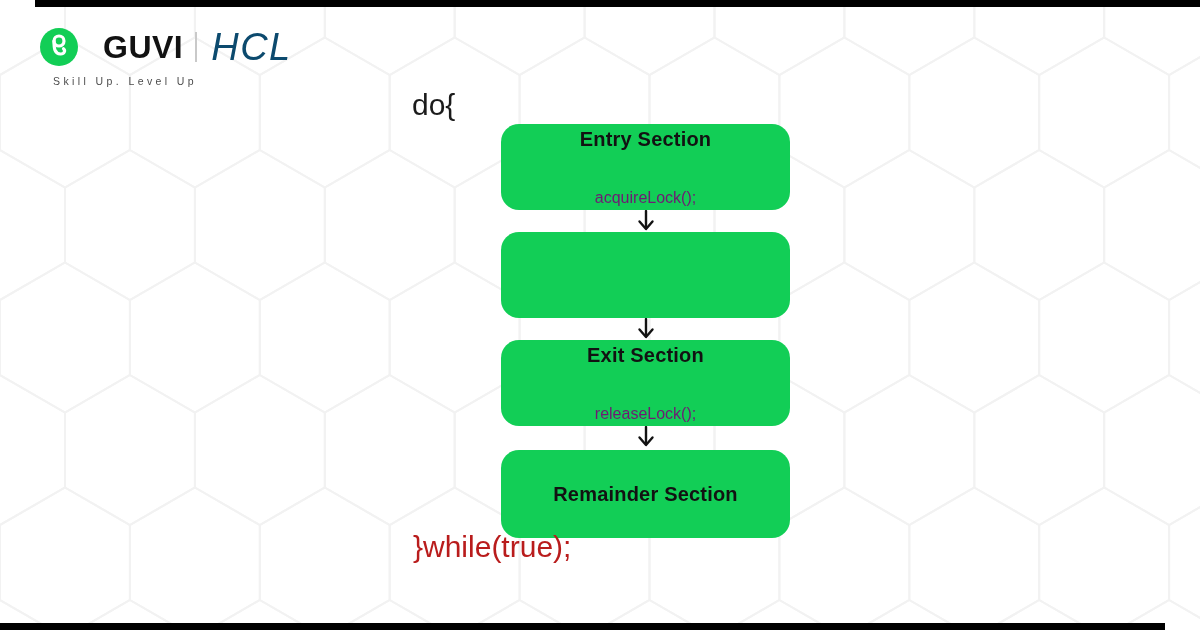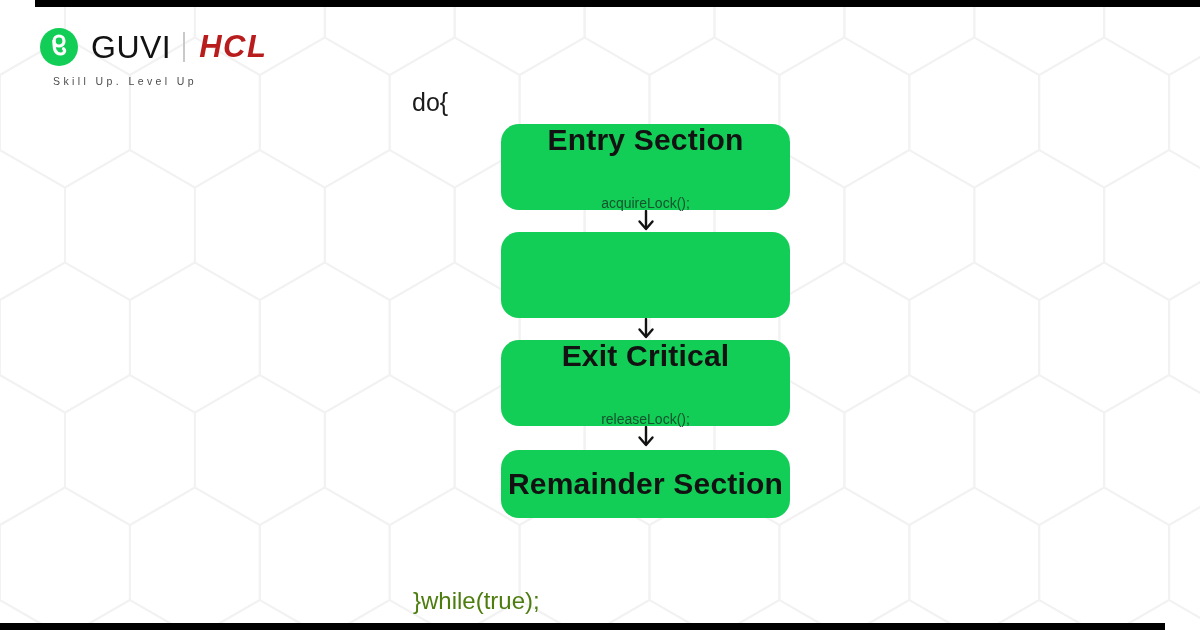--- a/index.html
+++ b/index.html
@@ -14,36 +14,36 @@
 
   
   .bar-top { position:absolute; top:0; left:35px; width:1165px; height:7px; background:#000; }
   .bar-bottom { position:absolute; bottom:0; left:0; width:1165px; height:7px; background:#000; }
 
   
   .brand { position:absolute; left:40px; top:28px; }
   .brand-row { display:flex; align-items:center; height:38px; }
   .guvi-mark { width:38px; height:38px; border-radius:50%; background:#12CE56; display:inline-flex; align-items:center; justify-content:center; }
   .guvi-mark svg { display:block; }
-  .guvi-word { margin-left:13px; font-size:32px; font-weight:400; letter-spacing:0.5px; color:#121212; }
+  .guvi-word { margin-left:25px; font-size:32px; font-weight:700; letter-spacing:0.5px; color:#121212; }
   .brand-divider { width:2px; height:30px; background:#c9c9c9; margin:0 14px 0 12px; }
-  .hcl-word { font-size:31px; font-weight:700; font-style:italic; letter-spacing:1.5px; color:#b91c1c; }
+  .hcl-word { font-size:38px; font-weight:400; font-style:italic; letter-spacing:1.5px; color:#0c4a6e; }
   .tagline { margin-top:9px; margin-left:13px; font-size:10.5px; font-weight:500; letter-spacing:3.4px; color:#4b4b4b; }
 
   
-  .code-open { position:absolute; left:412px; top:88px; font-size:25px; font-weight:500; color:#1b1b1b; }
-  .code-close { position:absolute; left:413px; top:587px; font-size:24px; font-weight:500; color:#4d7c0f; }
+  .code-open { position:absolute; left:412px; top:88px; font-size:30px; font-weight:500; color:#1b1b1b; }
+  .code-close { position:absolute; left:413px; top:530px; font-size:30px; font-weight:500; color:#b91c1c; }
 
   
   .flow { position:absolute; left:501px; top:124px; width:289px; display:flex; flex-direction:column; align-items:center; }
   .step { width:289px; background:#12CE56; border-radius:18px; display:flex; flex-direction:column; align-items:center; justify-content:center; gap:5px; }
   .step-h86 { height:86px; }
-  .step-h80 { height:68px;align-items:center; }
-  .step-title { font-size:30px; font-weight:700; color:#121212; letter-spacing:0.2px; }
-  .step-code { font-size:14px; font-weight:400; color:#14532d;margin-top:33px; }
+  .step-h80 { height:88px;align-items:center; }
+  .step-title { font-size:20px; font-weight:700; color:#121212; letter-spacing:0.2px; }
+  .step-code { font-size:16px; font-weight:400; color:#701a75;margin-top:33px; }
   .arrow { display:block; height:22px; width:24px; }
   .arrow line, .arrow path { stroke:#121212; stroke-width:2.4; fill:none; stroke-linecap:round; stroke-linejoin:round; }
 </style>
 </head>
 <body>
 
 <div class="canvas">
 
   <svg id="hexbg" viewBox="0 0 1200 630">
       <polygon points="-65.0,-187.5 0.0,-150.0 0.0,-75.0 -65.0,-37.5 -129.9,-75.0 -129.9,-150.0"></polygon>
@@ -192,21 +192,21 @@
 
     <div class="step step-h86">
     </div>
 
     <svg class="arrow" viewBox="0 0 24 22">
       <line x1="12" y1="1" x2="12" y2="18"></line>
         <path d="M5.5,11.5 L12,19 L18.5,11.5"></path>
     </svg>
 
     <div class="step step-h86">
-      <div class="step-title">Exit Critical</div>
+      <div class="step-title">Exit Section</div>
       <div class="step-code">releaseLock();</div>
     </div>
 
     <svg class="arrow" viewBox="0 0 24 22">
       <line x1="12" y1="1" x2="12" y2="18"></line>
         <path d="M5.5,11.5 L12,19 L18.5,11.5"></path>
     </svg>
 
     <div class="step step-h80" style="margin-top:2px;">
       <div class="step-title">Remainder Section</div>

